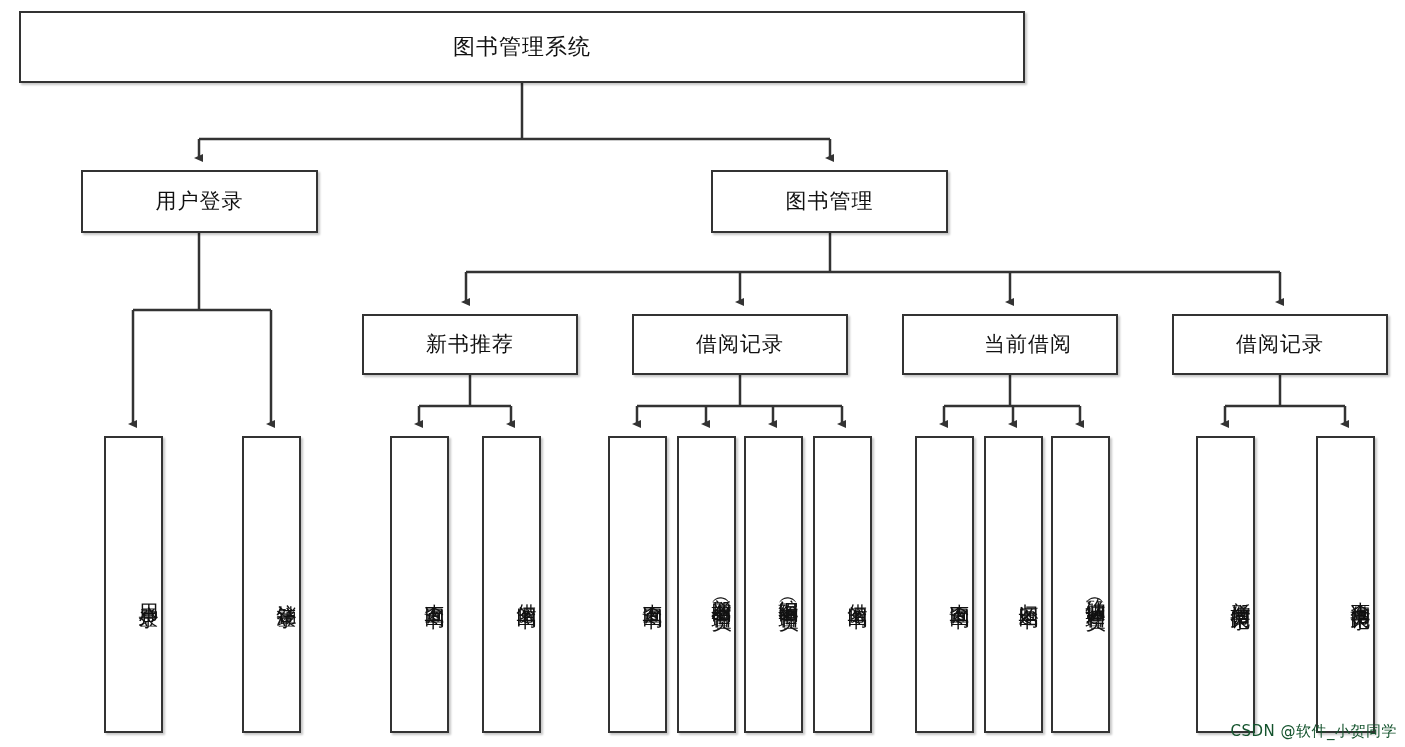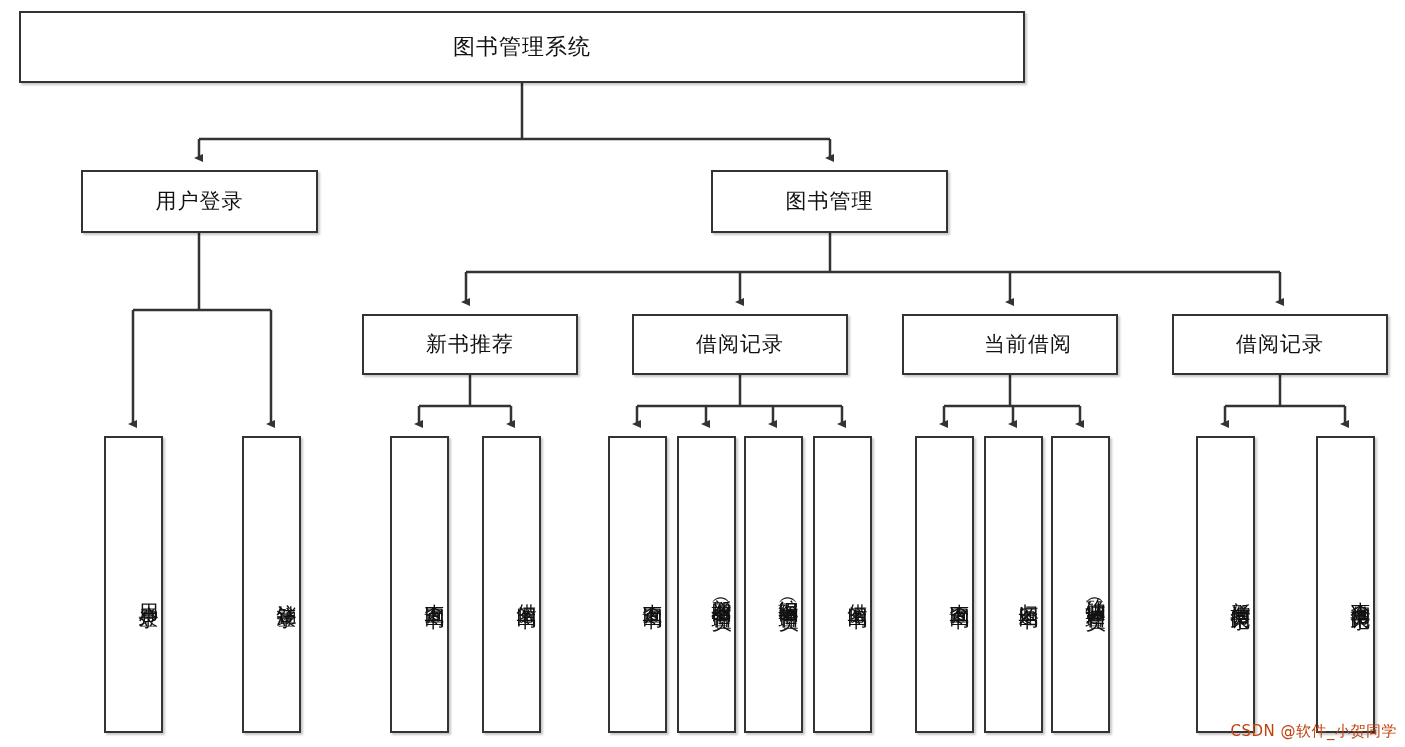--- a/index.html
+++ b/index.html
@@ -54,21 +54,21 @@
     text-orientation: upright;
   }
   .node.title {
     font-size: 22px;
   }
   .watermark {
     position: absolute;
     right: 8px;
     bottom: 6px;
     font-size: 15px;
-    color: #c2410c;
+    color: #14532d;
     z-index: 6;
     white-space: nowrap;
     letter-spacing: 0.5px;
   }
 </style>
 </head>
 <body>
 
 <div id="canvas">
 

